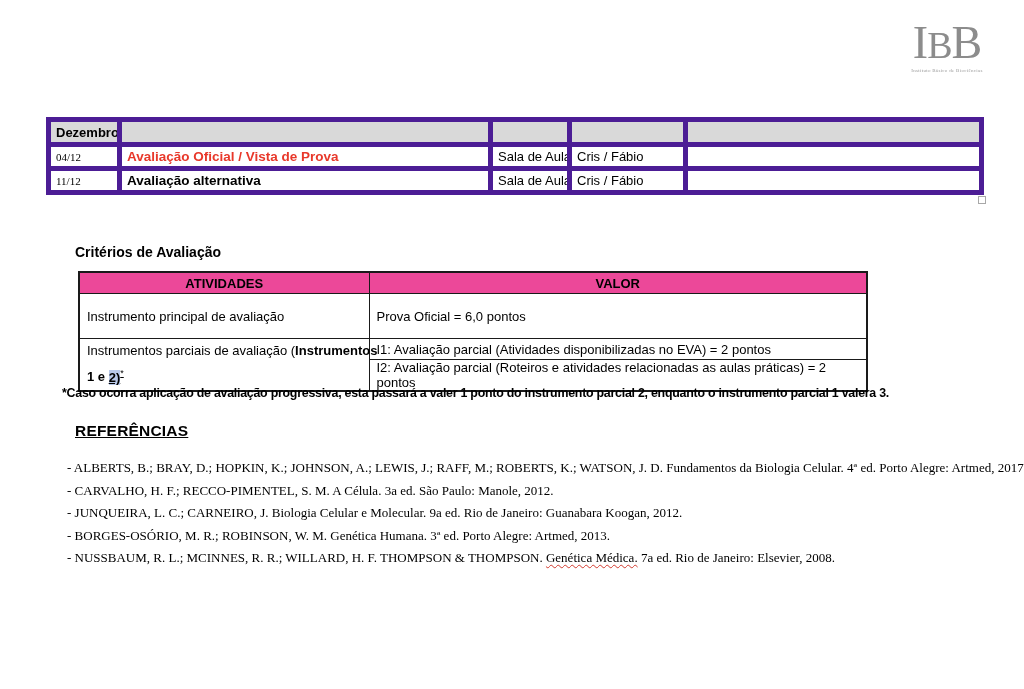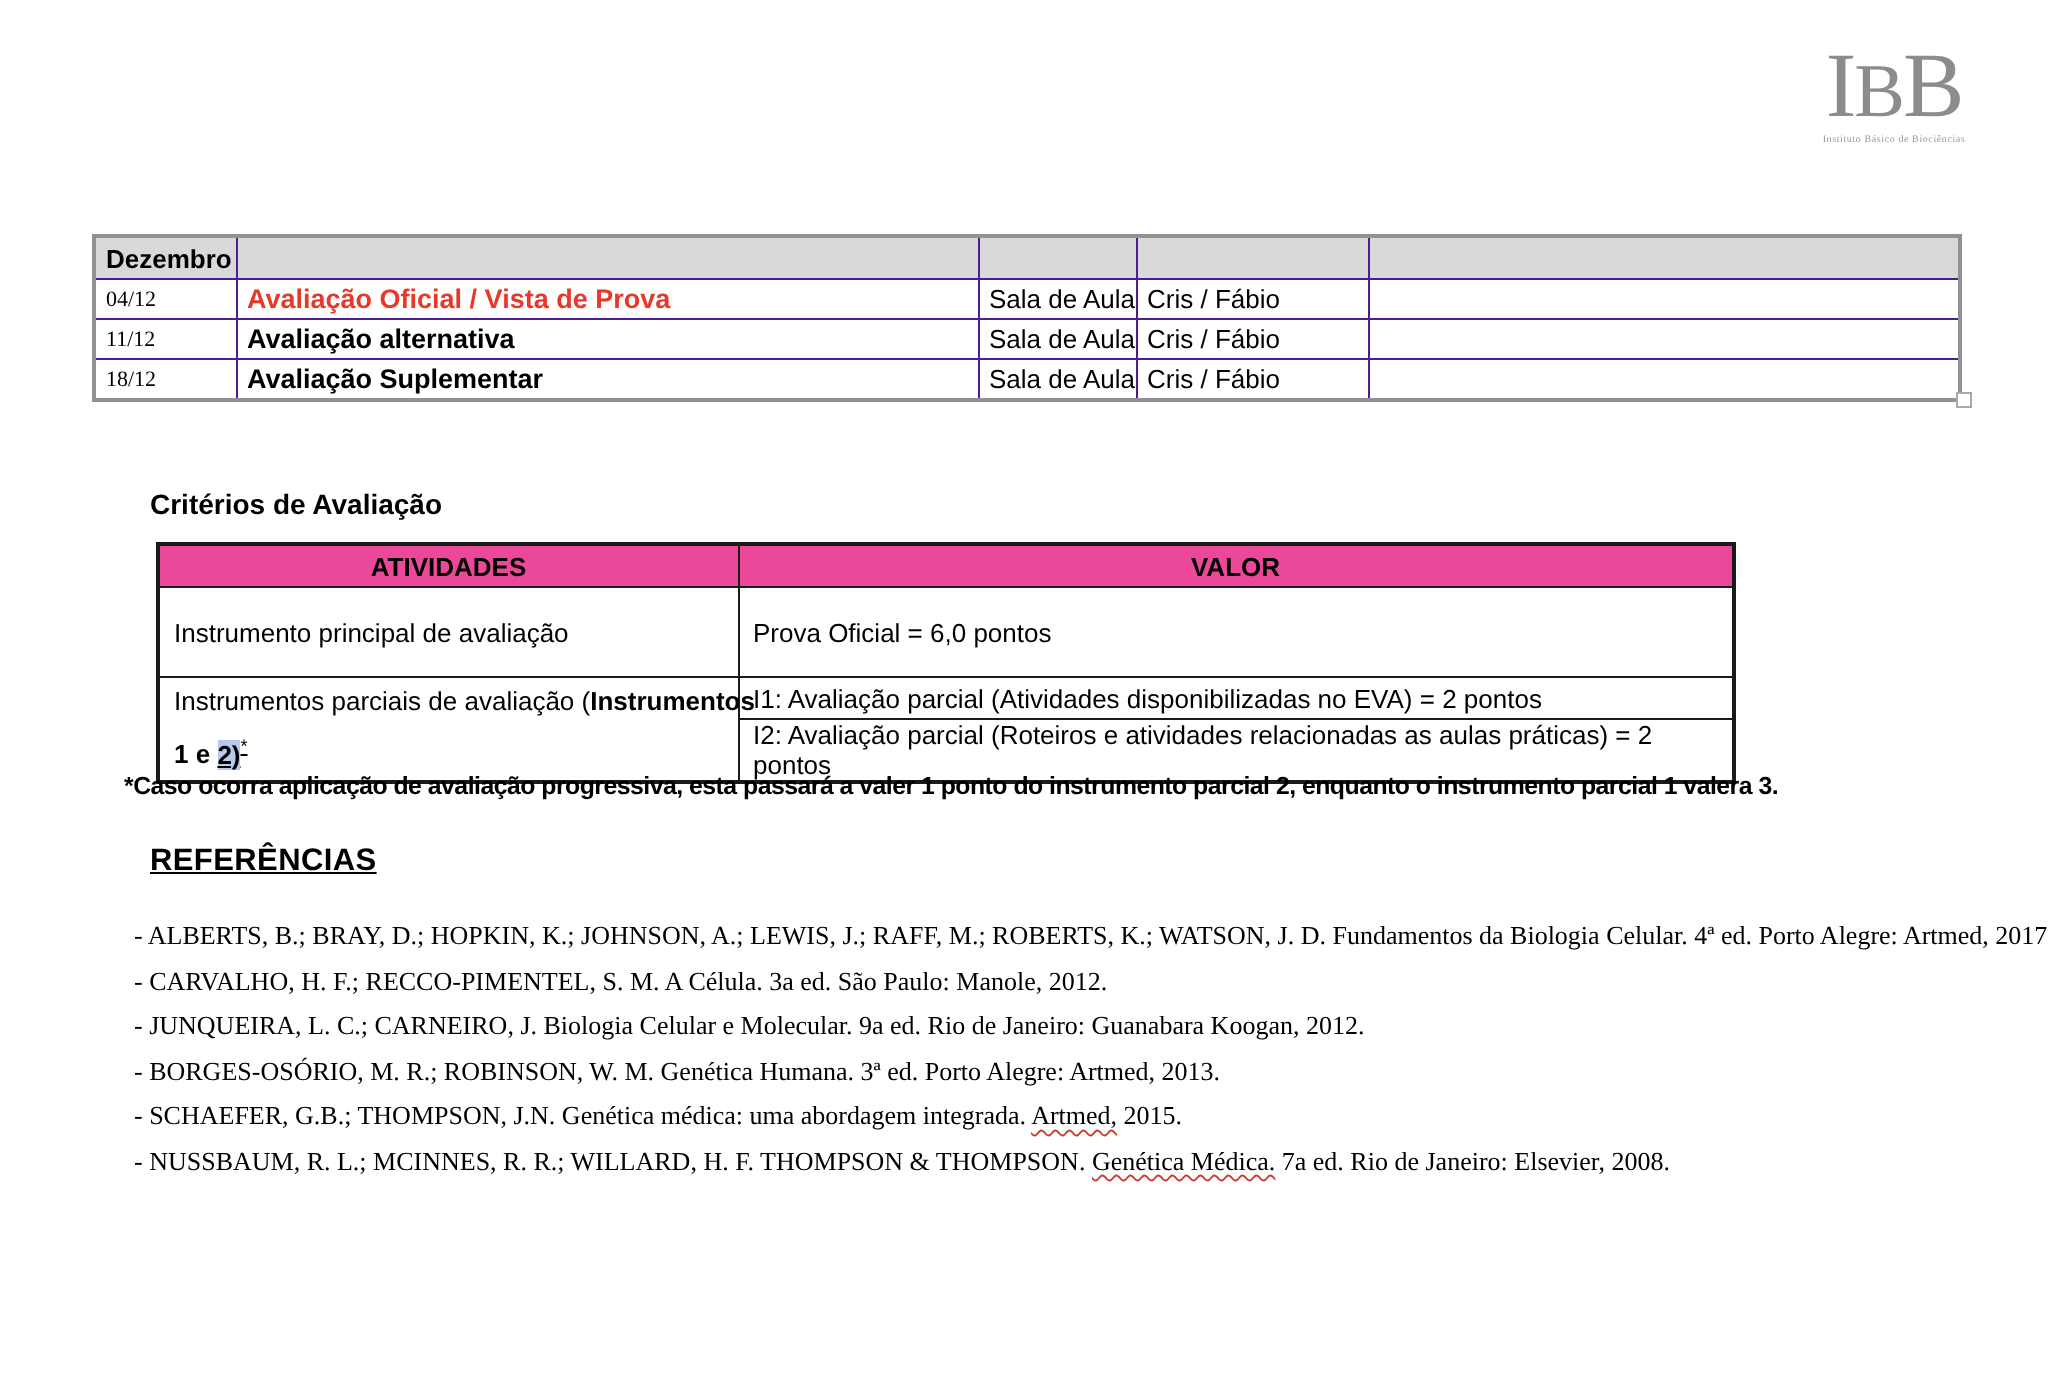--- a/index.html
+++ b/index.html
@@ -16,21 +16,21 @@
   .unitau-label{margin-top:1px;font-size:13px;font-weight:bold;color:#96999d;letter-spacing:.5px;}
   .ibb{position:absolute;right:22px;top:20px;width:110px;text-align:center;color:#8c8c8c;}
   .ibb-text{font-family:"Liberation Serif",serif;line-height:1;color:#8c8c8c;letter-spacing:-1px;}
   .ibb-text .big{font-size:46px;}
   .ibb-text .mid{font-size:38px;}
   .ibb-caption{font-family:"Liberation Serif",serif;font-size:5px;color:#9a9a9a;margin-top:2px;letter-spacing:.3px;}
 
   
   table{border-collapse:collapse;table-layout:fixed;}
   .schedule{position:absolute;left:46px;top:117px;width:933px;border:2px solid #919191;}
-  .schedule td{border:1px solid #4c1d95;padding:0 5px;font-size:13px;overflow:hidden;white-space:nowrap;}
+  .schedule td{border:5px solid #4c1d95;padding:0 5px;font-size:13px;overflow:hidden;white-space:nowrap;}
   .schedule tr.hdr td{background:#d9d9d9;height:20px;font-weight:bold;text-align:center;}
   .schedule tr.row td{height:19px;}
   .schedule td.date{font-family:"Liberation Serif",serif;font-size:11px;text-align:left;}
   .schedule td.act{font-weight:bold;font-size:13.5px;}
   .schedule td.act.hl{color:#e8382a;}
   .schedule td.loc,.schedule td.who{text-align:left;margin-left:44px;}
   .resize-handle{position:absolute;left:978px;top:196px;width:6px;height:6px;background:#fff;border:1px solid #a8a8a8;}
 
   
   .crit-title{position:absolute;left:75px;top:244px;font-size:14px;font-weight:bold;}
@@ -86,27 +86,20 @@
       <td class="who">Cris / Fábio</td>
       <td></td>
     </tr>
     <tr class="row">
       <td class="date">11/12</td>
       <td class="act">Avaliação alternativa</td>
       <td class="loc">Sala de Aula</td>
       <td class="who">Cris / Fábio</td>
       <td></td>
     </tr>
-    <tr class="row">
-      <td class="date">18/12</td>
-      <td class="act">Avaliação Suplementar</td>
-      <td class="loc">Sala de Aula</td>
-      <td class="who">Cris / Fábio</td>
-      <td></td>
-    </tr>
   </tbody>
     </table>
   <div class="resize-handle"></div>
 
   <div class="crit-title">Critérios de Avaliação</div>
 
   <table class="criteria">
     <colgroup>
         <col style="width:290px">
         <col style="width:498px">
@@ -134,17 +127,16 @@
     </table>
 
   <div class="note">*Caso ocorra aplicação de avaliação progressiva, esta passará a valer 1 ponto do instrumento parcial 2, enquanto o instrumento parcial 1 valera 3.</div>
 
   <div class="refs-title">REFERÊNCIAS</div>
   <div class="refs">
     <p><span>- ALBERTS, B.; BRAY, D.; HOPKIN, K.; JOHNSON, A.; LEWIS, J.; RAFF, M.; ROBERTS, K.; WATSON, J. D. Fundamentos da Biologia Celular. 4ª ed. Porto Alegre: Artmed, 2017.</span><span class="squiggle"></span><span></span></p>
     <p><span>- CARVALHO, H. F.; RECCO-PIMENTEL, S. M. A Célula. 3a ed. São Paulo: Manole, 2012.</span><span class="squiggle"></span><span></span></p>
     <p><span>- JUNQUEIRA, L. C.; CARNEIRO, J. Biologia Celular e Molecular. 9a ed. Rio de Janeiro: Guanabara Koogan, 2012.</span><span class="squiggle"></span><span></span></p>
     <p><span>- BORGES-OSÓRIO, M. R.; ROBINSON, W. M. Genética Humana. 3ª ed. Porto Alegre: Artmed, 2013.</span><span class="squiggle"></span><span></span></p>
-    <p><span>- SCHAEFER, G.B.; THOMPSON, J.N. Genética médica: uma abordagem integrada. </span><span class="squiggle">Artmed,</span><span> 2015.</span></p>
     <p><span>- NUSSBAUM, R. L.; MCINNES, R. R.; WILLARD, H. F. THOMPSON &amp; THOMPSON. </span><span class="squiggle">Genética Médica.</span><span> 7a ed. Rio de Janeiro: Elsevier, 2008.</span></p>
   </div>
 
 </div>
 
 </body></html>

